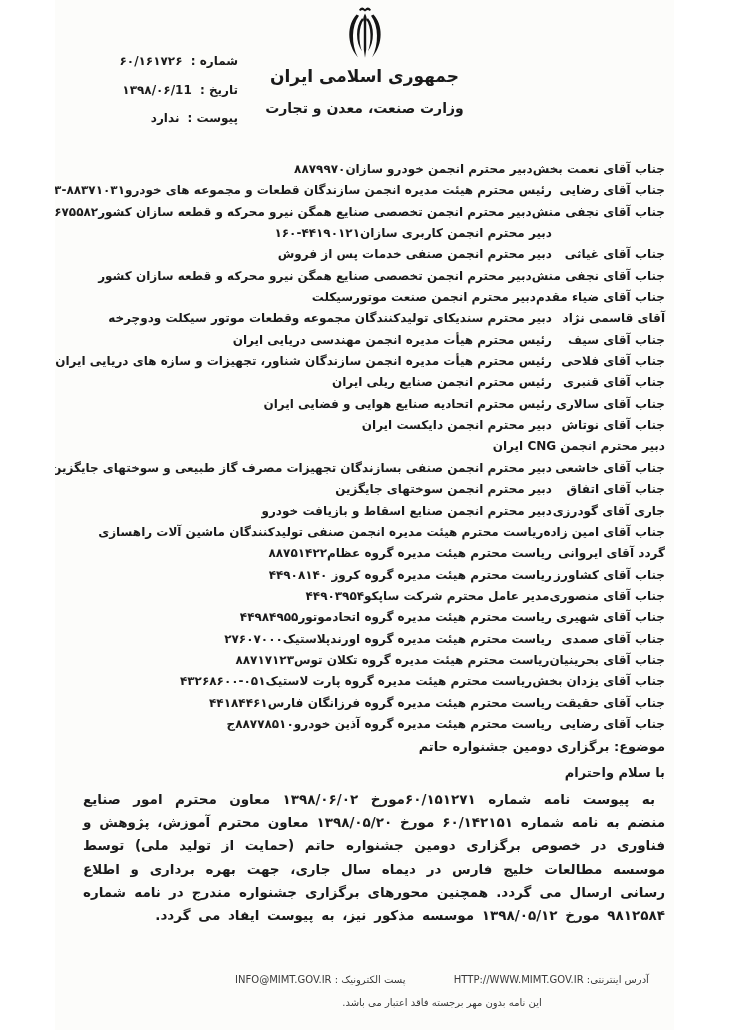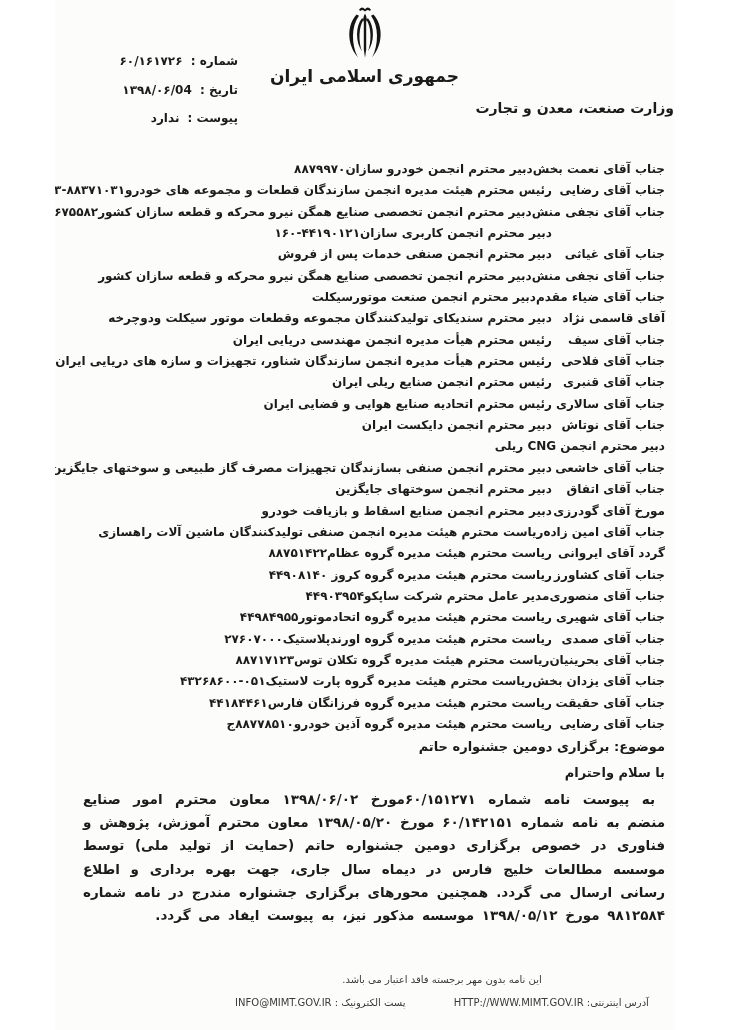--- a/index.html
+++ b/index.html
@@ -16,21 +16,21 @@
   }
   .meta .val{margin-right:4px;}
   
   .emblem{position:absolute;top:2px;left:0;right:0;text-align:center;height:66px;}
   .emblem svg{height:66px;width:60px;}
   .country{
     position:absolute;top:66px;left:0;right:0;text-align:center;
     font-size:17px;font-weight:bold;letter-spacing:1px;
   }
   .ministry{
-    position:absolute;top:100px;left:0;right:0;text-align:right;
+    position:absolute;top:100px;left:0;right:0;text-align:center;
     font-size:14px;font-weight:bold;letter-spacing:0.5px;
   }
   
   .recipients{
     position:absolute;top:159px;right:9px;left:24px;
     font-size:12px;font-weight:bold;line-height:21.35px;
   }
   .row{display:flex;white-space:nowrap;}
   .r-name{flex:0 0 auto;min-width:113px;}
   .r-title{flex:0 0 auto;}
@@ -56,21 +56,21 @@
 
 <div class="page">
 
   <div class="meta">
     <div>
       <span>شماره :</span>
       <span class="val">۶۰/۱۶۱۷۲۶</span>
     </div>
     <div>
       <span>تاریخ :</span>
-      <span class="val">۱۳۹۸/۰۶/04</span>
+      <span class="val">۱۳۹۸/۰۶/11</span>
     </div>
     <div>
       <span>پیوست :</span>
       <span class="val">ندارد</span>
     </div>
   </div>
 
   <div class="emblem">
     <svg viewBox="0 0 100 100" aria-hidden="true">
       <g fill="#151515">
@@ -152,35 +152,35 @@
       <span class="r-name">جناب آقای سالاری</span>
       <span class="r-title">رئیس محترم اتحادیه صنایع هوایی و فضایی ایران</span>
     </div>
 
     <div class="row">
       <span class="r-name">جناب آقای نوتاش</span>
       <span class="r-title">دبیر محترم انجمن دایکست ایران</span>
     </div>
 
     <div class="row">
-      <span class="r-title">دبیر محترم انجمن CNG ریلی</span>
+      <span class="r-title">دبیر محترم انجمن CNG ایران</span>
     </div>
 
     <div class="row">
       <span class="r-name">جناب آقای خاشعی</span>
       <span class="r-title">دبیر محترم انجمن صنفی بسازندگان تجهیزات مصرف گاز طبیعی و سوختهای جایگزین</span>
     </div>
 
     <div class="row">
       <span class="r-name">جناب آقای اتفاق</span>
       <span class="r-title">دبیر محترم انجمن سوختهای جایگزین</span>
     </div>
 
     <div class="row">
-      <span class="r-name">مورخ آقای گودرزی</span>
+      <span class="r-name">جاری آقای گودرزی</span>
       <span class="r-title">دبیر محترم انجمن صنایع اسقاط و بازیافت خودرو</span>
     </div>
 
     <div class="row">
       <span class="r-name">جناب آقای امین زاده</span>
       <span class="r-title">ریاست محترم هیئت مدیره انجمن صنفی تولیدکنندگان ماشین آلات راهسازی</span>
     </div>
 
     <div class="row">
       <span class="r-name">گردد آقای ایروانی</span>
@@ -226,23 +226,23 @@
       <span class="r-name">جناب آقای رضایی</span>
       <span class="r-title">ریاست محترم هیئت مدیره گروه آذین خودرو۸۸۷۷۸۵۱۰ج</span>
     </div>
   </div>
 
   <div class="subject">موضوع: برگزاری دومین جشنواره حاتم</div>
   <div class="salutation">با سلام واحترام</div>
   <div class="body-text">به پیوست نامه شماره ۶۰/۱۵۱۲۷۱مورخ ۱۳۹۸/۰۶/۰۲ معاون محترم امور صنایع منضم به نامه شماره ۶۰/۱۴۲۱۵۱ مورخ ۱۳۹۸/۰۵/۲۰ معاون محترم آموزش، پژوهش و فناوری در خصوص برگزاری دومین جشنواره حاتم (حمایت از تولید ملی) توسط موسسه مطالعات خلیج فارس در دیماه سال جاری، جهت بهره برداری و اطلاع رسانی ارسال می گردد. همچنین محورهای برگزاری جشنواره مندرج  در نامه شماره ۹۸۱۲۵۸۴  مورخ ۱۳۹۸/۰۵/۱۲ موسسه مذکور نیز، به پیوست ایفاد می گردد.</div>
 
   <div class="footer">
-    <div>این نامه بدون مهر برجسته فاقد اعتبار می باشد.</div>
     <div>
       <span>آدرس اینترنتی:</span>
       <span class="ltr">HTTP://WWW.MIMT.GOV.IR</span>
       <span class="gap"></span>
       <span>پست الکترونیک :</span>
       <span class="ltr">INFO@MIMT.GOV.IR</span>
     </div>
+    <div>این نامه بدون مهر برجسته فاقد اعتبار می باشد.</div>
   </div>
 
 </div>
 
 </body></html>

